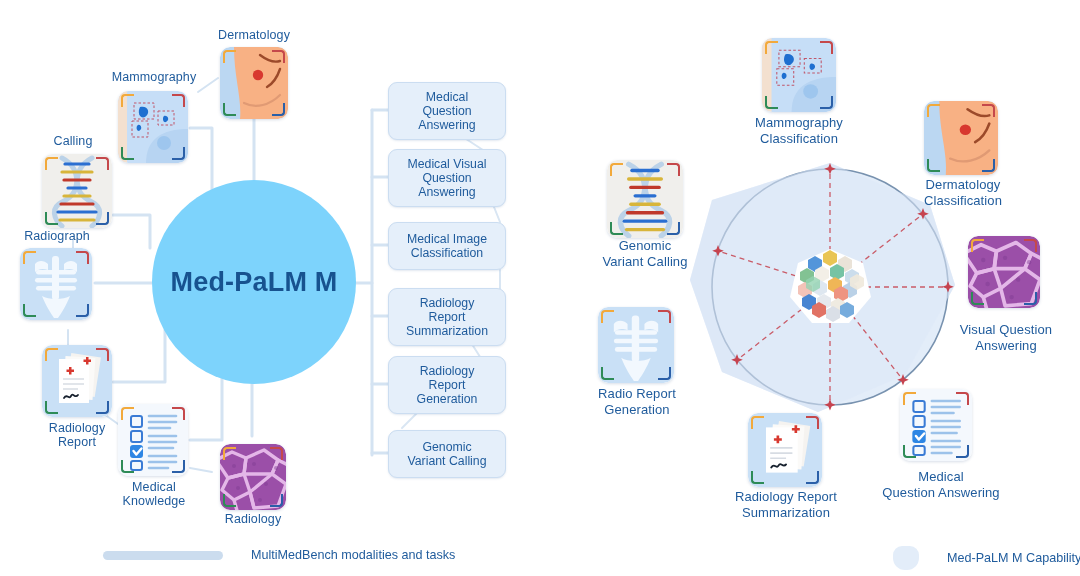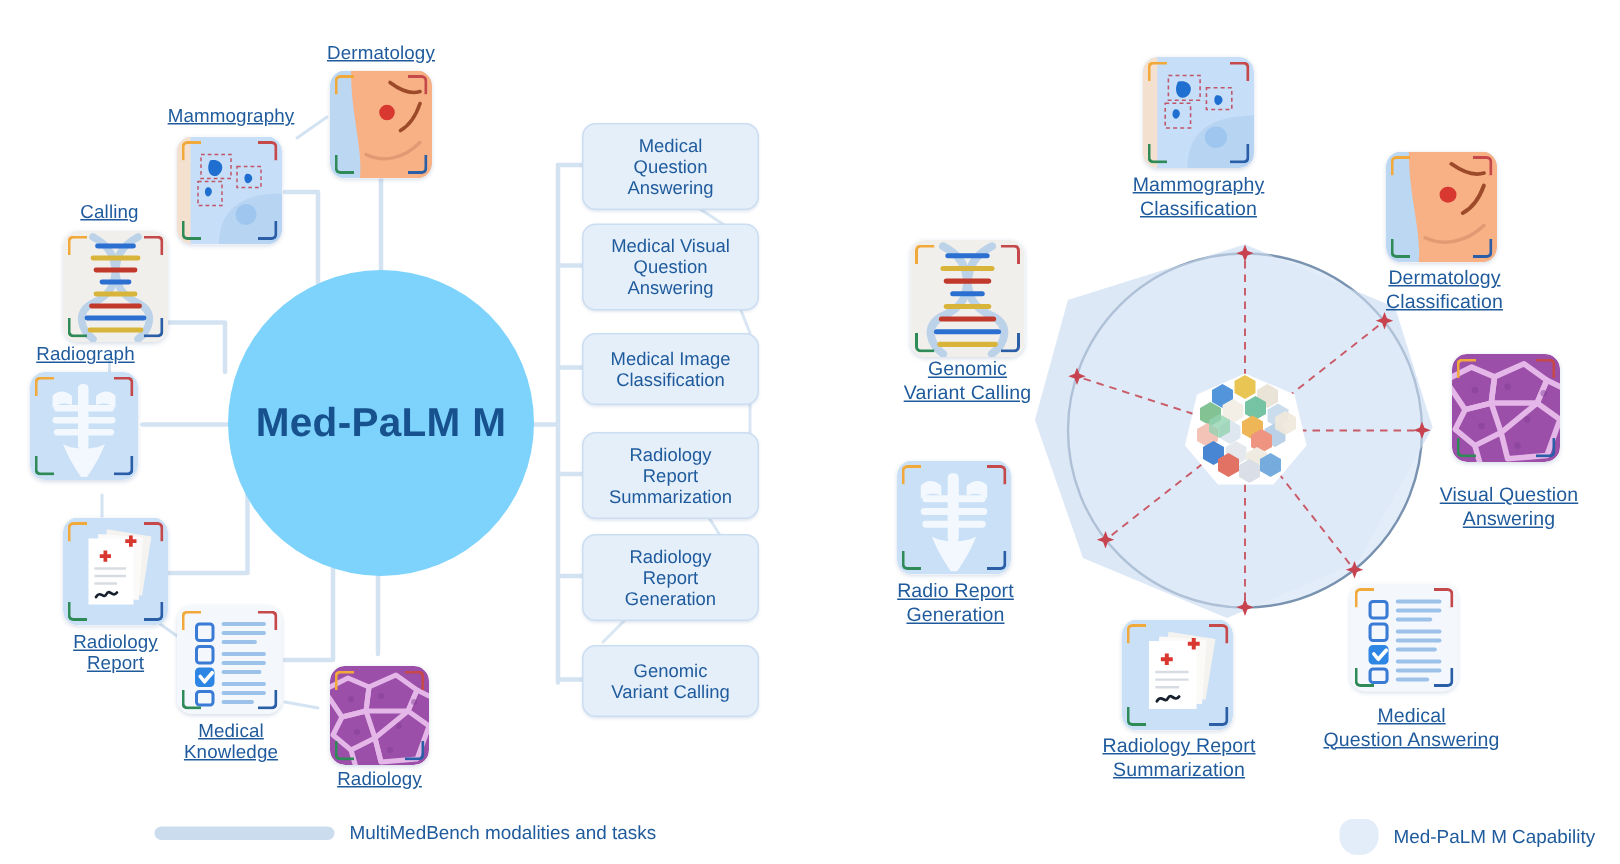--- a/index.html
+++ b/index.html
@@ -1,20 +1,20 @@
 <!DOCTYPE html>
 <html><head>
 <meta charset="utf-8">
 <style>
   html,body{margin:0;padding:0;background:#ffffff;}
   body{width:1080px;height:576px;overflow:hidden;font-family:"Liberation Sans",sans-serif;}
   #stage{position:relative;width:1080px;height:576px;background:#fff;}
 
   
-  .lbl{position:absolute;color:#1f5b9c;font-size:12.5px;line-height:14px;text-align:center;white-space:pre-line;letter-spacing:.1px;text-decoration:underline;}
+  .lbl{position:absolute;color:#1f5b9c;font-size:12.5px;line-height:14px;text-align:center;white-space:pre-line;letter-spacing:.1px;}
   .lbl.big{font-size:13px;line-height:15.5px;}
 
   
   .tile{position:absolute;border-radius:10px;background:#ffffff;
         box-shadow:0 1px 3px rgba(60,90,140,.20);overflow:hidden;}
   .tile .inner{position:absolute;inset:0;border-radius:10px;overflow:hidden;}
   
   .c{position:absolute;width:11px;height:11px;z-index:5;}
   .c.tl{left:3px;top:3px;border-left:2px solid #F2A93B;border-top:2px solid #F2A93B;border-top-left-radius:4px;}
   .c.tr{right:3px;top:3px;border-right:2px solid #C5484B;border-top:2px solid #C5484B;border-top-right-radius:4px;}
@@ -26,21 +26,21 @@
   .center-circle{position:absolute;border-radius:50%;background:#7dd3fc;}
   .center-circle span{position:absolute;left:0;right:0;top:50%;transform:translateY(-50%);
       text-align:center;color:#17528F;font-weight:bold;font-size:27px;letter-spacing:.2px;}
 
   .task{position:absolute;border-radius:9px;background:#E5EFFA;border:1px solid #CBDDF1;
         box-shadow:0 1px 2px rgba(70,110,160,.15);
         display:flex;align-items:center;justify-content:center;text-align:center;
         color:#1f5b9c;font-size:12.3px;line-height:14.2px;white-space:pre-line;}
 
   
-  .legend{position:absolute;display:flex;align-items:center;gap:10px;}
+  .legend{position:absolute;display:flex;align-items:center;gap:28px;}
   .legend .swatch-bar{width:120px;height:9px;border-radius:5px;background:#CBDCEE;}
   .legend .swatch-blob{width:26px;height:24px;border-radius:9px 9px 12px 12px;background:#E3EDF9;}
   .legend .txt{color:#1f5b9c;font-size:12.6px;white-space:nowrap;}
   .legend .dashline{position:relative;width:44px;height:10px;}
 </style>
 </head>
 <body>
 
 <div id="stage">
 

